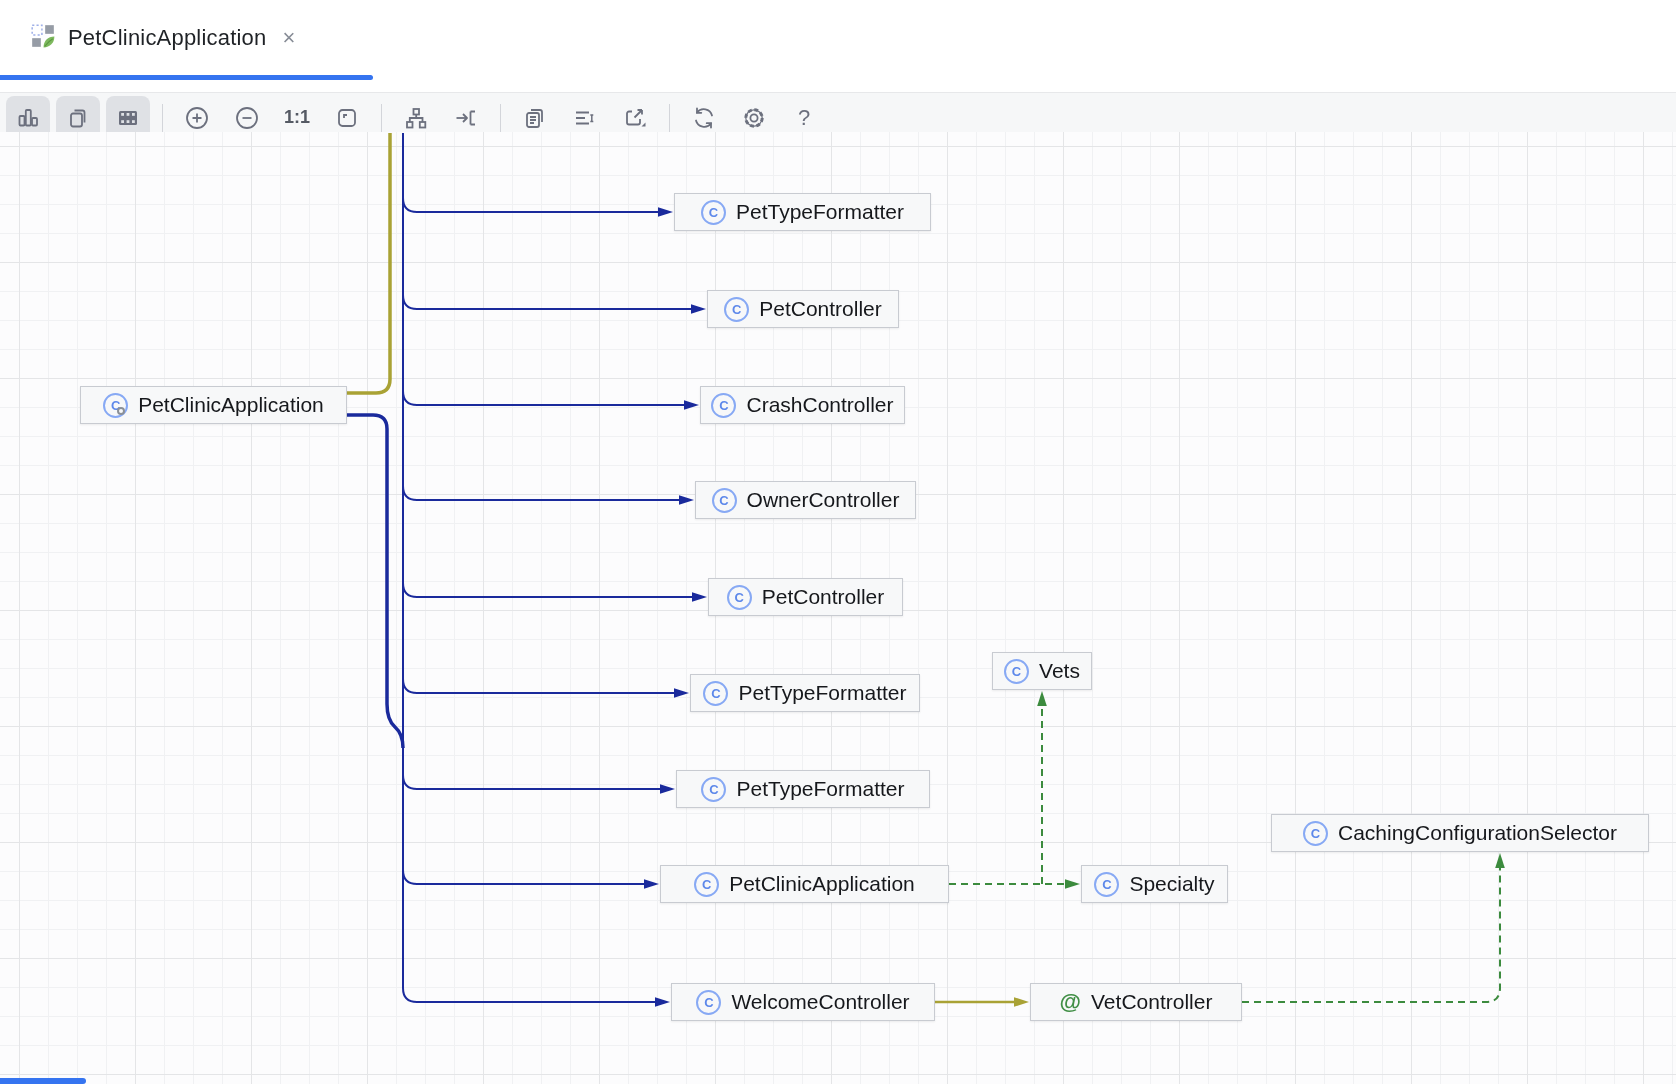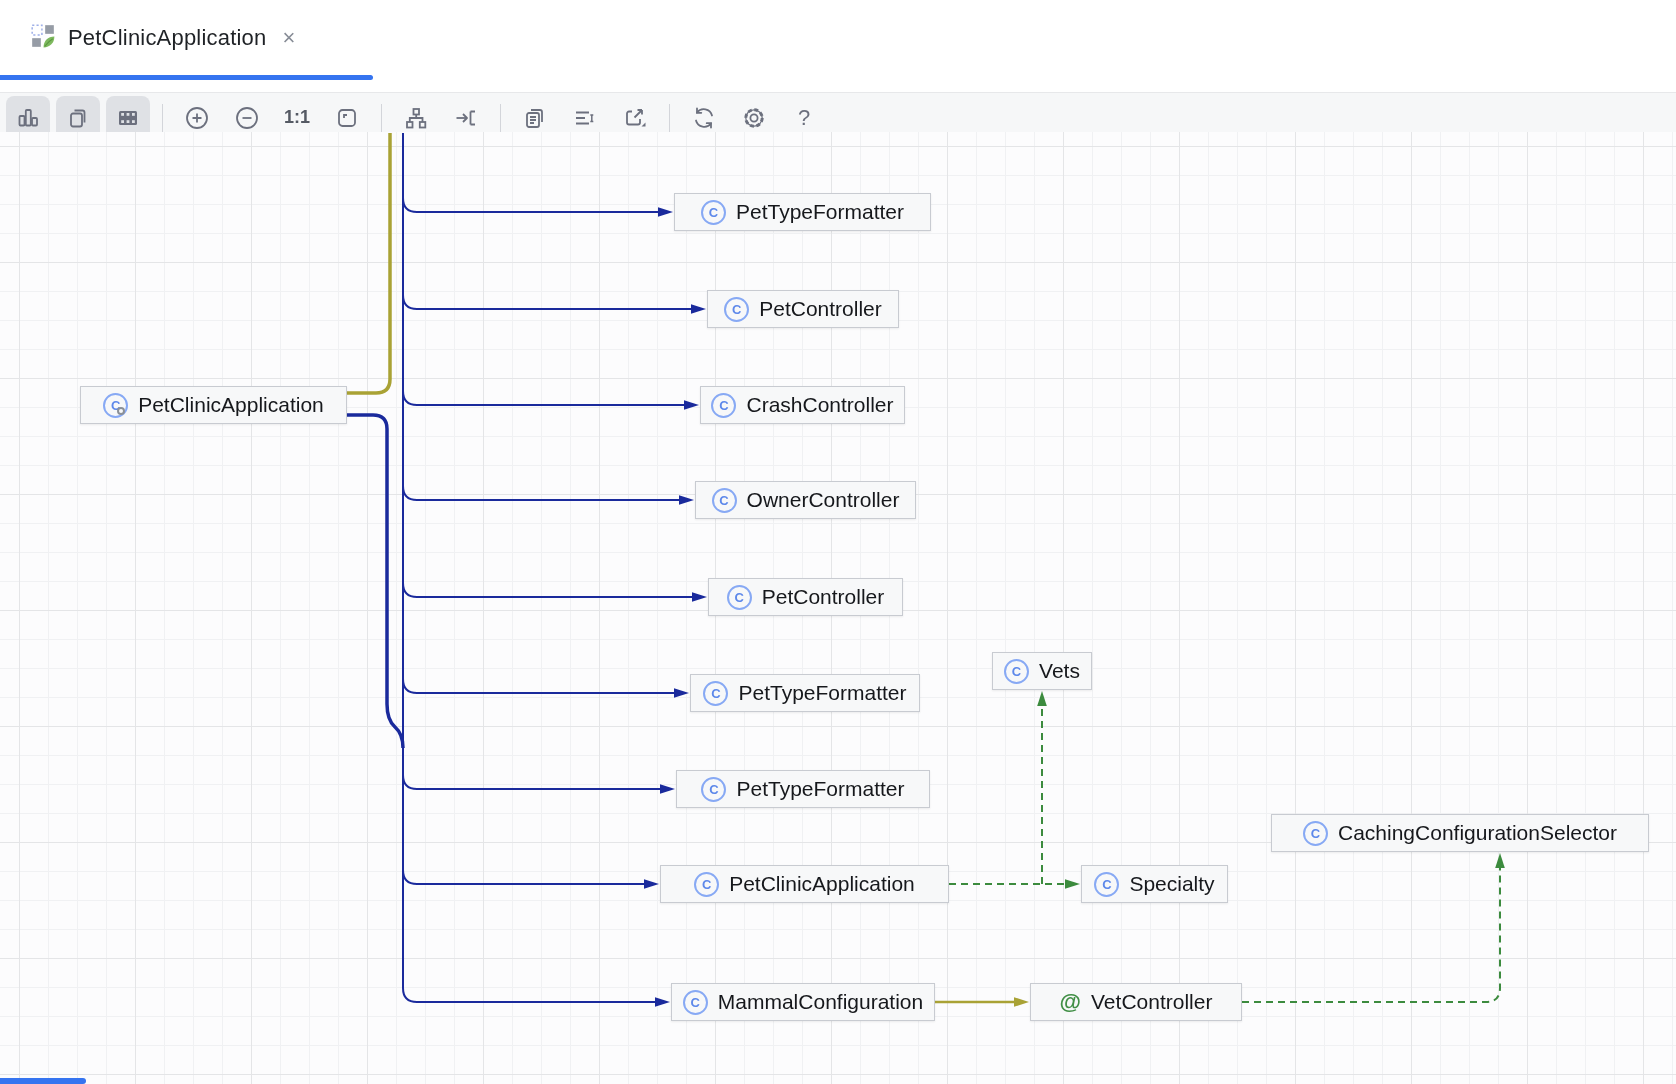--- a/index.html
+++ b/index.html
@@ -284,21 +284,21 @@
       <div class="node" style="left: 992px; top: 520px; width: 100px;">
         <span class="ci">C</span>
         <span>Vets</span>
       </div>
       <div class="node" style="left: 1081px; top: 733px; width: 147px;">
         <span class="ci">C</span>
         <span>Specialty</span>
       </div>
       <div class="node" style="left: 671px; top: 851px; width: 264px;">
         <span class="ci">C</span>
-        <span>MammalConfiguration</span>
+        <span>WelcomeController</span>
       </div>
       <div class="node" style="left: 1030px; top: 851px; width: 212px;">
         <span class="ai">@</span>
         <span>VetController</span>
       </div>
       <div class="node" style="left: 1271px; top: 682px; width: 378px;">
         <span class="ci">C</span>
         <span>CachingConfigurationSelector</span>
       </div>
     </div>

